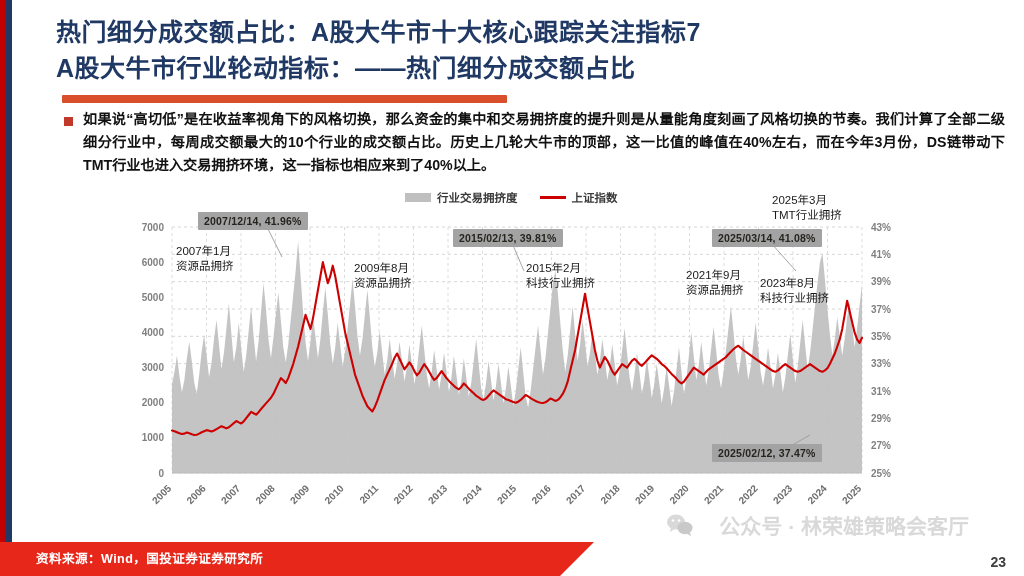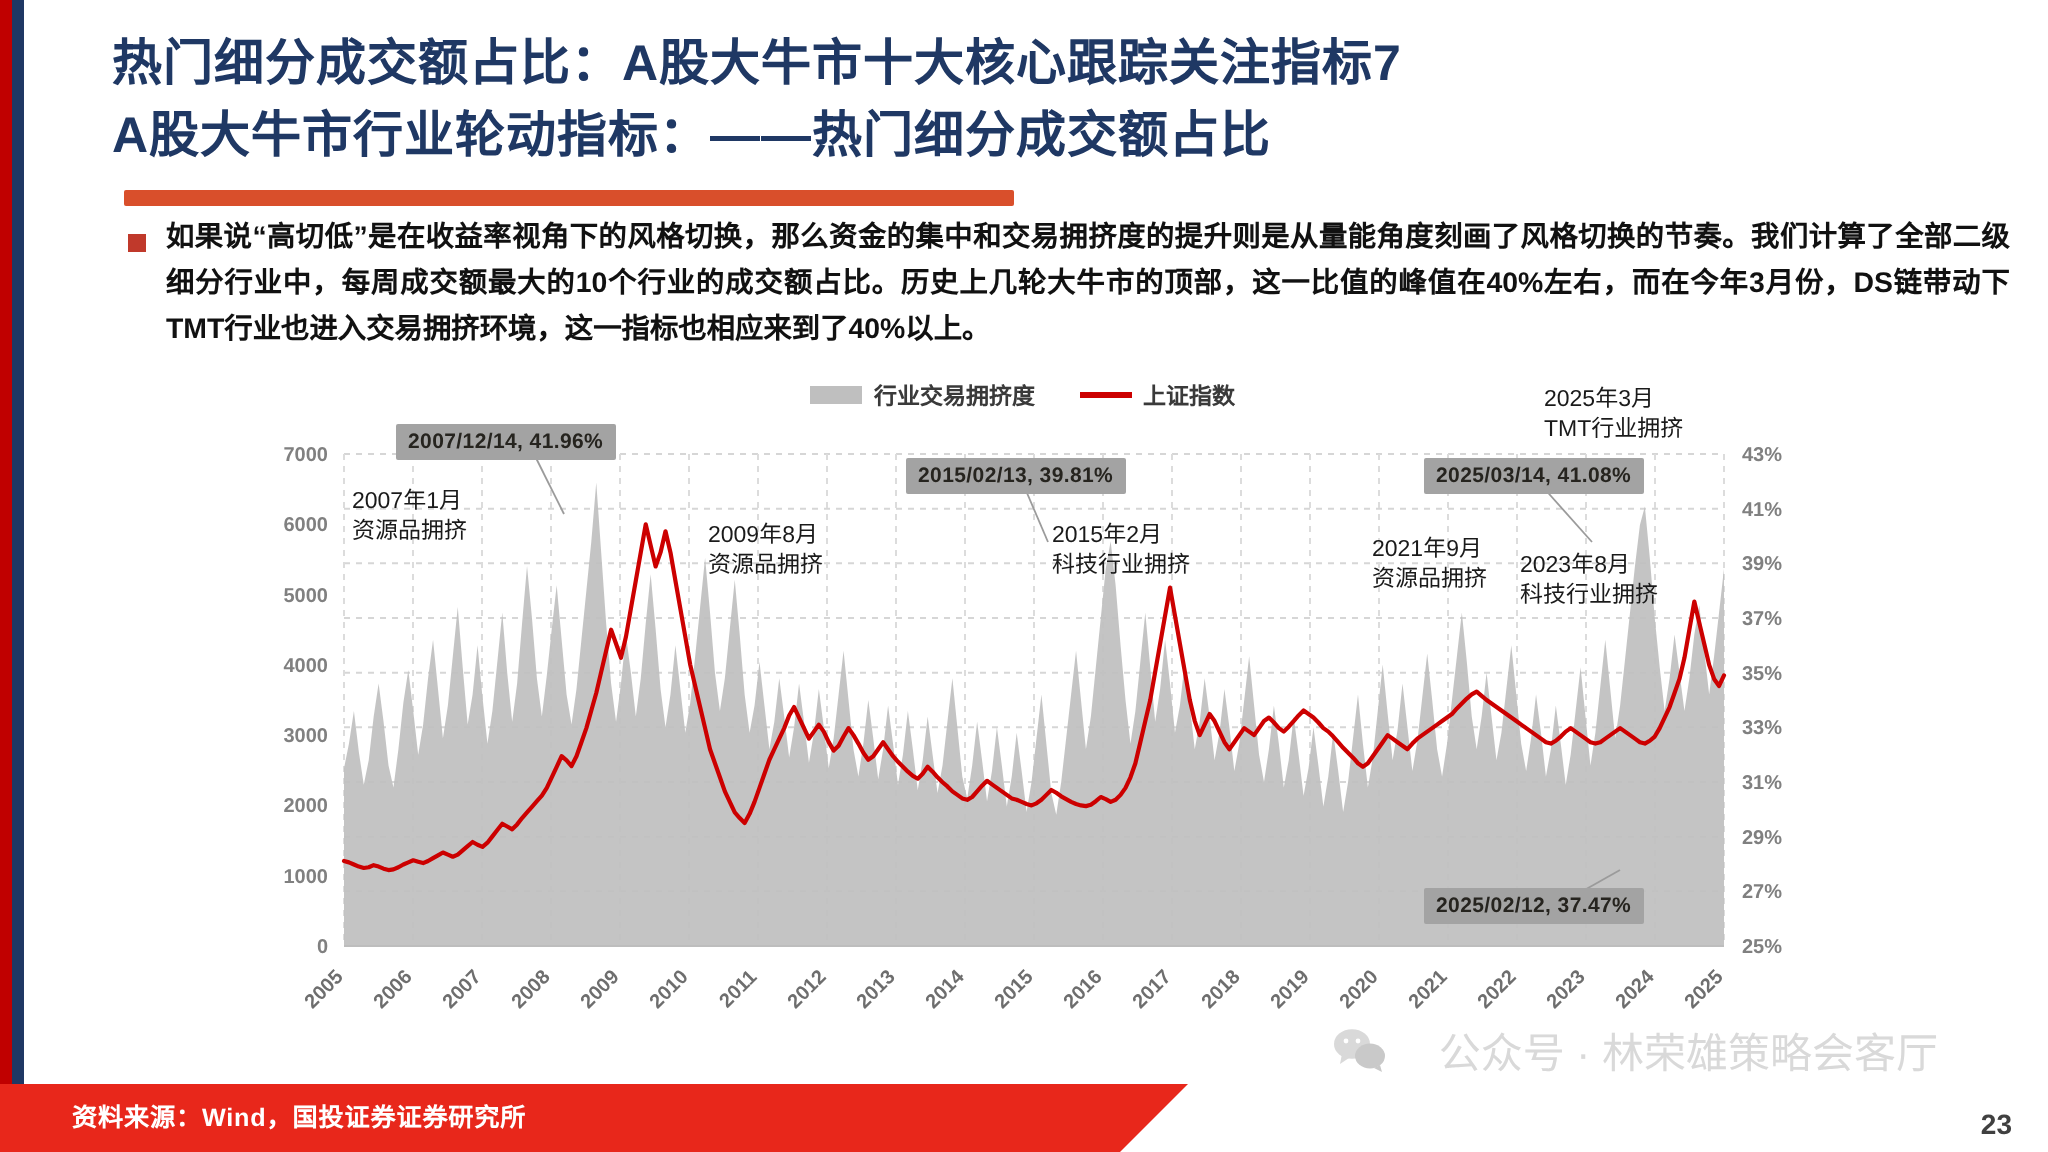--- a/index.html
+++ b/index.html
@@ -68,21 +68,21 @@
   .footer-red:after{
     content:"";position:absolute;right:-34px;top:0;width:0;height:0;
     border-top:34px solid #e8271b;border-right:34px solid transparent;
   }
   .footer-text{
     position:absolute;left:36px;bottom:9px;color:#fff;font-size:12.6px;font-weight:bold;
     letter-spacing:.4px;white-space:nowrap;
   }
   .wm{
     position:absolute;right:55px;bottom:36px;display:flex;align-items:center;gap:25px;
-    color:#d9d9d9;font-size:21px;font-weight:normal;white-space:nowrap;
+    color:#d9d9d9;font-size:21px;font-weight:bold;white-space:nowrap;
     pointer-events:none;
   }
   .wm-icon{display:block;}
   .page-no{
     position:absolute;right:18px;bottom:6px;color:#404040;font-size:14px;font-weight:bold;
   }
   .tick{font-size:10px;fill:#808080;font-family:"Liberation Sans",sans-serif;font-weight:bold;}
   .xtick{font-size:10px;fill:#6e6e6e;font-family:"Liberation Sans",sans-serif;font-weight:bold;}
 </style>
 </head>

